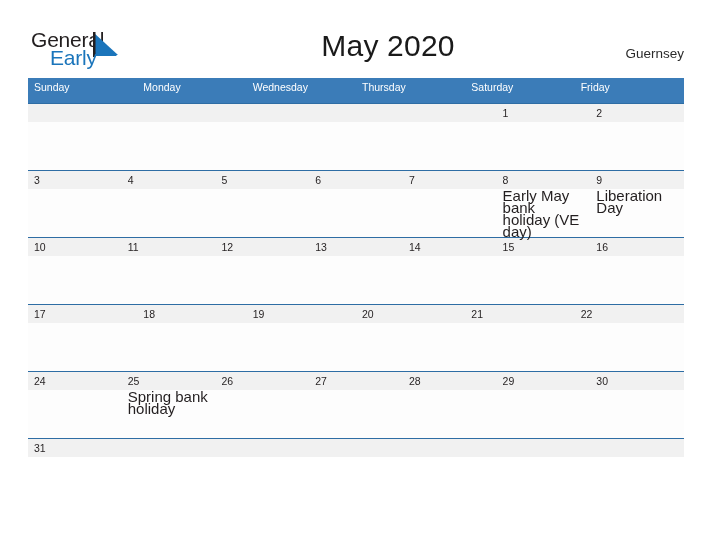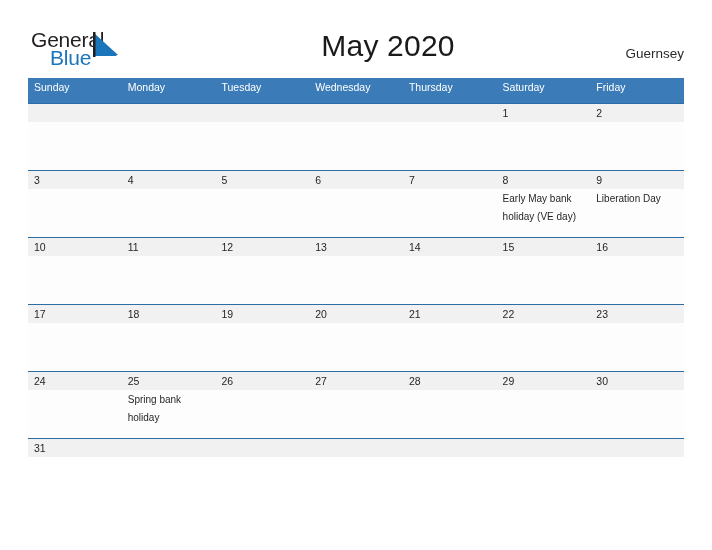--- a/index.html
+++ b/index.html
@@ -148,22 +148,22 @@
     height: 48px;
     background: #fdfdfd;
   }
   .body-cell {
     flex: 1 1 0;
     min-width: 0;
     box-sizing: border-box;
     padding: 1px 7px 0 6px;
   }
   .event {
-    font-size: 10px;
-    line-height: 18px;
+    font-size: 15px;
+    line-height: 12px;
     color: #231f20;
     font-family: "Liberation Sans", sans-serif;
     word-wrap: break-word;
   }
 </style>
 </head>
 <body>
 
 <div class="page">
 
@@ -171,34 +171,33 @@
 
     <div class="logo">
       <span class="logo-general">General</span>
       <span class="logo-mark">
         <svg width="26" height="25" viewBox="0 0 26 25" xmlns="http://www.w3.org/2000/svg">
           <polygon points="1,1 25,23 1,23" fill="#1b75bb" transform="translate(0,0) scale(1,1)"></polygon>
           <polygon points="1,2 24,24 1,24" fill="#1b75bb"></polygon>
           <rect x="0" y="0" width="2.5" height="25" fill="#231f20"></rect>
         </svg>
       </span>
-      <span class="logo-blue">Blue</span>
+      <span class="logo-blue">Early</span>
     </div>
 
     <div class="title">May 2020</div>
 
     <div class="locale">Guernsey</div>
   </div>
 
   <div class="calendar">
 
     <div class="weekday-row">
       <div class="weekday-cell">Sunday</div>
       <div class="weekday-cell">Monday</div>
-      <div class="weekday-cell">Tuesday</div>
       <div class="weekday-cell">Wednesday</div>
       <div class="weekday-cell">Thursday</div>
       <div class="weekday-cell">Saturday</div>
       <div class="weekday-cell">Friday</div>
     </div>
 
     <div class="week-row">
       <div class="num-band">
         <div class="num-cell"></div>
         <div class="num-cell"></div>
@@ -304,21 +303,20 @@
     </div>
 
     <div class="week-row">
       <div class="num-band">
         <div class="num-cell">17</div>
         <div class="num-cell">18</div>
         <div class="num-cell">19</div>
         <div class="num-cell">20</div>
         <div class="num-cell">21</div>
         <div class="num-cell">22</div>
-        <div class="num-cell">23</div>
       </div>
       <div class="body-band">
         <div class="body-cell">
             <div class="event"></div>
           </div>
         <div class="body-cell">
             <div class="event"></div>
           </div>
         <div class="body-cell">
             <div class="event"></div>

